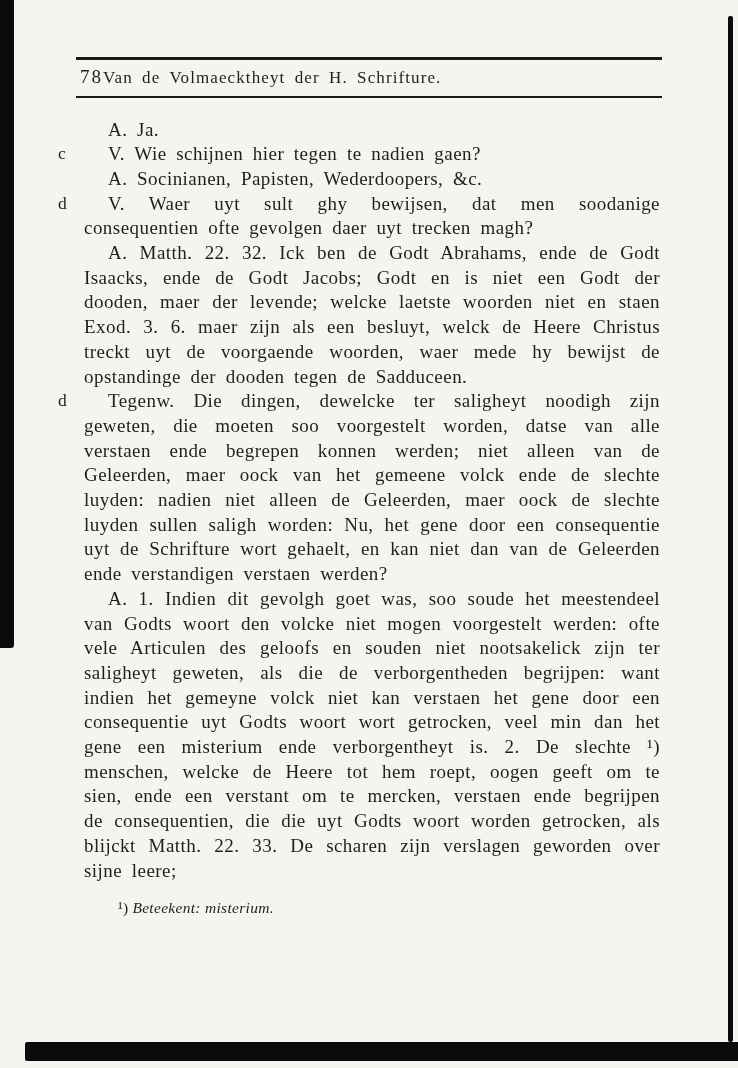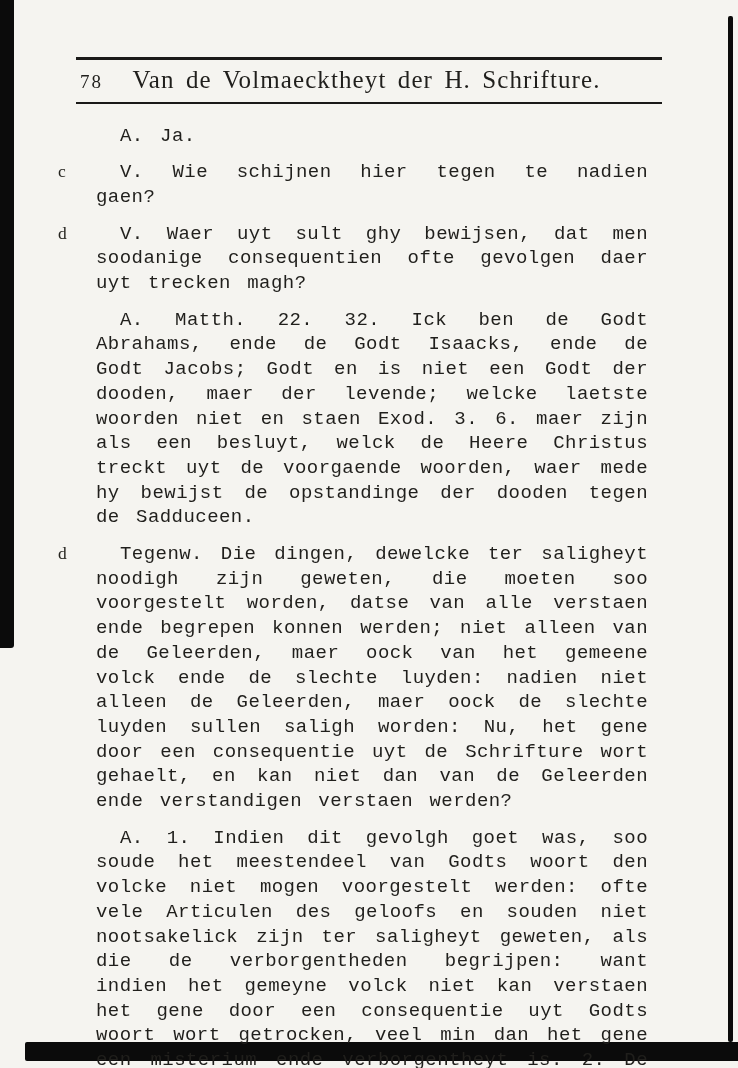--- a/index.html
+++ b/index.html
@@ -36,45 +36,44 @@
     display: flex;
     align-items: baseline;
     padding: 6px 4px 8px 4px;
   }
   .page-num {
     font-size: 19px;
     letter-spacing: 2px;
   }
   .running-title {
     flex: 1;
-    text-align: center;
-    font-size: 25px;
+    text-align: left;
+    font-size: 17px;
     letter-spacing: 1.1px;
     word-spacing: 4px;
     padding-right: 28px;
   }
 
   .text-block { margin: 20px 78px 0 84px; }
   .paragraph { position: relative; }
   .margin-letter {
     position: absolute;
     left: -26px;
     top: 1px;
     font-size: 17.5px;
     color: #25241f;
   }
   .para-text {
-    margin: 12px;
+    margin: 0;
     text-align: justify;
     text-indent: 24px;
     font-size: 19px;
     line-height: 24.7px;
     letter-spacing: 0.45px;
     word-spacing: 4.5px;
-    font-family: Liberation Mono, monospace;
   }
 
   .footnote {
     margin: 16px 78px 0 118px;
     font-size: 15.5px;
     letter-spacing: 0.3px;
   }
   .fn-marker { font-style: normal; margin-right: 4px; }
   .fn-text { font-style: italic; }
 </style>
@@ -100,20 +99,24 @@
   <div class="paragraph">
     <span class="margin-letter"></span>
     <p class="para-text">A. Ja.</p>
   </div>
 
   <div class="paragraph">
     <span class="margin-letter">c</span>
     <p class="para-text">V. Wie schijnen hier tegen te nadien gaen?</p>
   </div>
 
+  <div class="paragraph">
+    <span class="margin-letter"></span>
+    <p class="para-text">A. Socinianen, Papisten, Wederdoopers, &amp;c.</p>
+  </div>
 
   <div class="paragraph">
     <span class="margin-letter">d</span>
     <p class="para-text">V. Waer uyt sult ghy bewijsen, dat men soodanige consequentien ofte gevolgen daer uyt trecken magh?</p>
   </div>
 
   <div class="paragraph">
     <span class="margin-letter"></span>
     <p class="para-text">A. Matth. 22. 32. Ick ben de Godt Abrahams, ende de Godt Isaacks, ende de Godt Jacobs; Godt en is niet een Godt der dooden, maer der levende; welcke laetste woorden niet en staen Exod. 3. 6. maer zijn als een besluyt, welck de Heere Christus treckt uyt de voorgaende woorden, waer mede hy bewijst de opstandinge der dooden tegen de Sadduceen.</p>
   </div>

